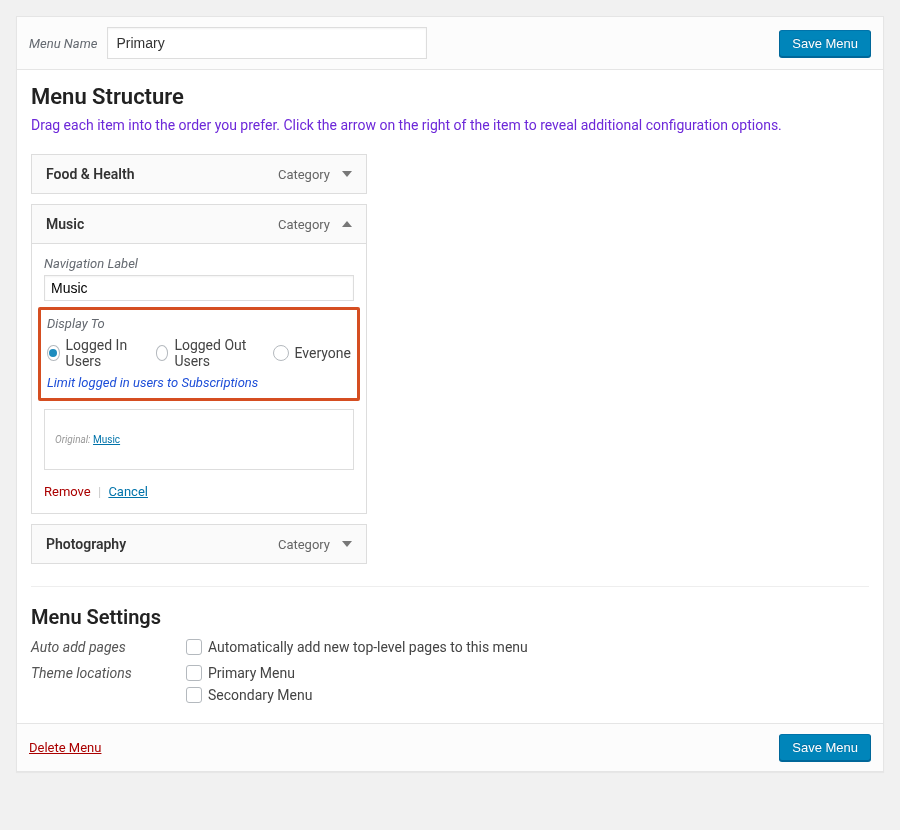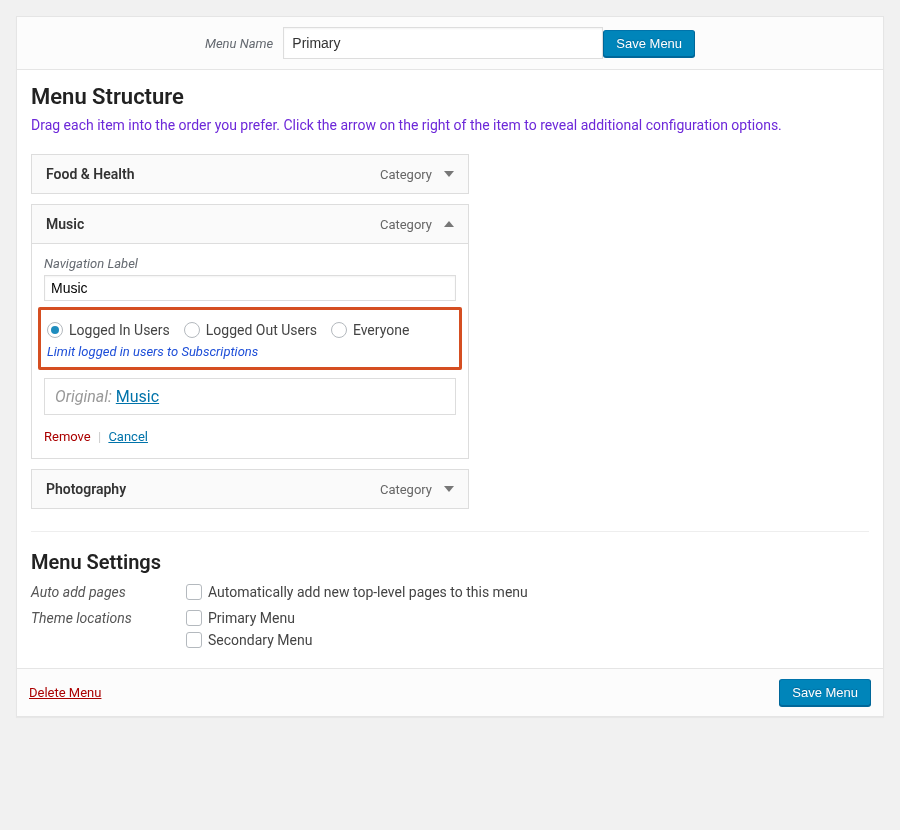--- a/index.html
+++ b/index.html
@@ -16,21 +16,21 @@
   border: 1px solid #e5e5e5;
   box-shadow: 0 1px 1px rgba(0,0,0,.04);
   margin: 16px;
 }
 .header-bar {
   background: #fcfcfc;
   border-bottom: 1px solid #e5e5e5;
   padding: 10px 12px;
   display: flex;
   align-items: center;
-  justify-content: center;
+  justify-content: space-between;
 }
 .menu-name-wrap {
   display: flex;
   align-items: center;
   gap: 10px;
 }
 .menu-name-label {
   font-style: italic;
   color: #646970;
   font-size: 13px;
@@ -57,21 +57,21 @@
   box-shadow: 0 1px 0 #006799;
   text-shadow: 0 -1px 1px #006799;
 }
 .body {
   padding: 14px 14px 10px;
 }
 h2 { font-size: 22px; color: #222; font-weight: 600; margin-bottom: 6px; }
 h3 { font-size: 20px; color: #222; font-weight: 600; margin-bottom: 10px; }
 .desc { font-size: 14px; color: #6d28d9; margin-bottom: 18px; line-height: 1.5; }
 .menu-item {
-  width: 438px;
+  width: 336px;
   border: 1px solid #ddd;
   background: #fafafa;
   margin-bottom: 10px;
 }
 .menu-item-bar {
   display: flex;
   align-items: center;
   justify-content: space-between;
   padding: 11px 14px;
   cursor: pointer;
@@ -127,22 +127,22 @@
   display: inline-flex; align-items: center; justify-content: center;
 }
 .checkbox.checked { background: #1e8cbe; border-color: #1e8cbe; }
 .checkbox.checked::after { content: "✓"; color: #fff; font-size: 12px; line-height: 1; }
 .sub-label { font-style: italic; color: #1d4ed8; font-size: 13px; margin-top: 6px; display: block; }
 .move-row { font-size: 13px; color: #444; margin: 8px 0 10px; font-style: italic;}
 .move-row span:first-child { font-style: italic; }
 .link { color: #0073aa; text-decoration: underline; cursor: pointer; font-style: italic;}
 .original-box {
   border: 1px solid #ddd;
-  padding: 8px 10px;
-  font-size: 16px;
+  padding: 24px 10px;
+  font-size: 10px;
   color: #666;
   margin-bottom: 14px;
   background: #fff;
 }
 .original-box .o-label { font-style: italic; color: #999; }
 .action-row { font-size: 13px; }
 .remove-link { color: #a00; cursor: pointer; }
 .sep { color: #ccc; margin: 0 4px; }
 .cancel-link { color: #0073aa; text-decoration: underline; cursor: pointer; }
 hr.divider { border: 0; border-top: 1px solid #eee; margin: 22px 0 18px; }
@@ -192,20 +192,21 @@
         <span class="menu-item-type-wrap">
           <span>Category</span>
           <span class="arrow up"></span>
         </span>
       </div>
       <div class="menu-item-settings">
         <label class="field-label">Navigation Label</label>
         <input class="wide-input" type="text" value="Music" style="">
 
         <div class="highlight-box">
+          <span class="field-label">Display To</span>
           <div class="radio-row">
             <label class="radio-item">
               <span class="radio checked"></span>
               <span>Logged In Users</span>
             </label>
             <label class="radio-item">
               <span class="radio"></span>
               <span>Logged Out Users</span>
             </label>
             <label class="radio-item">

